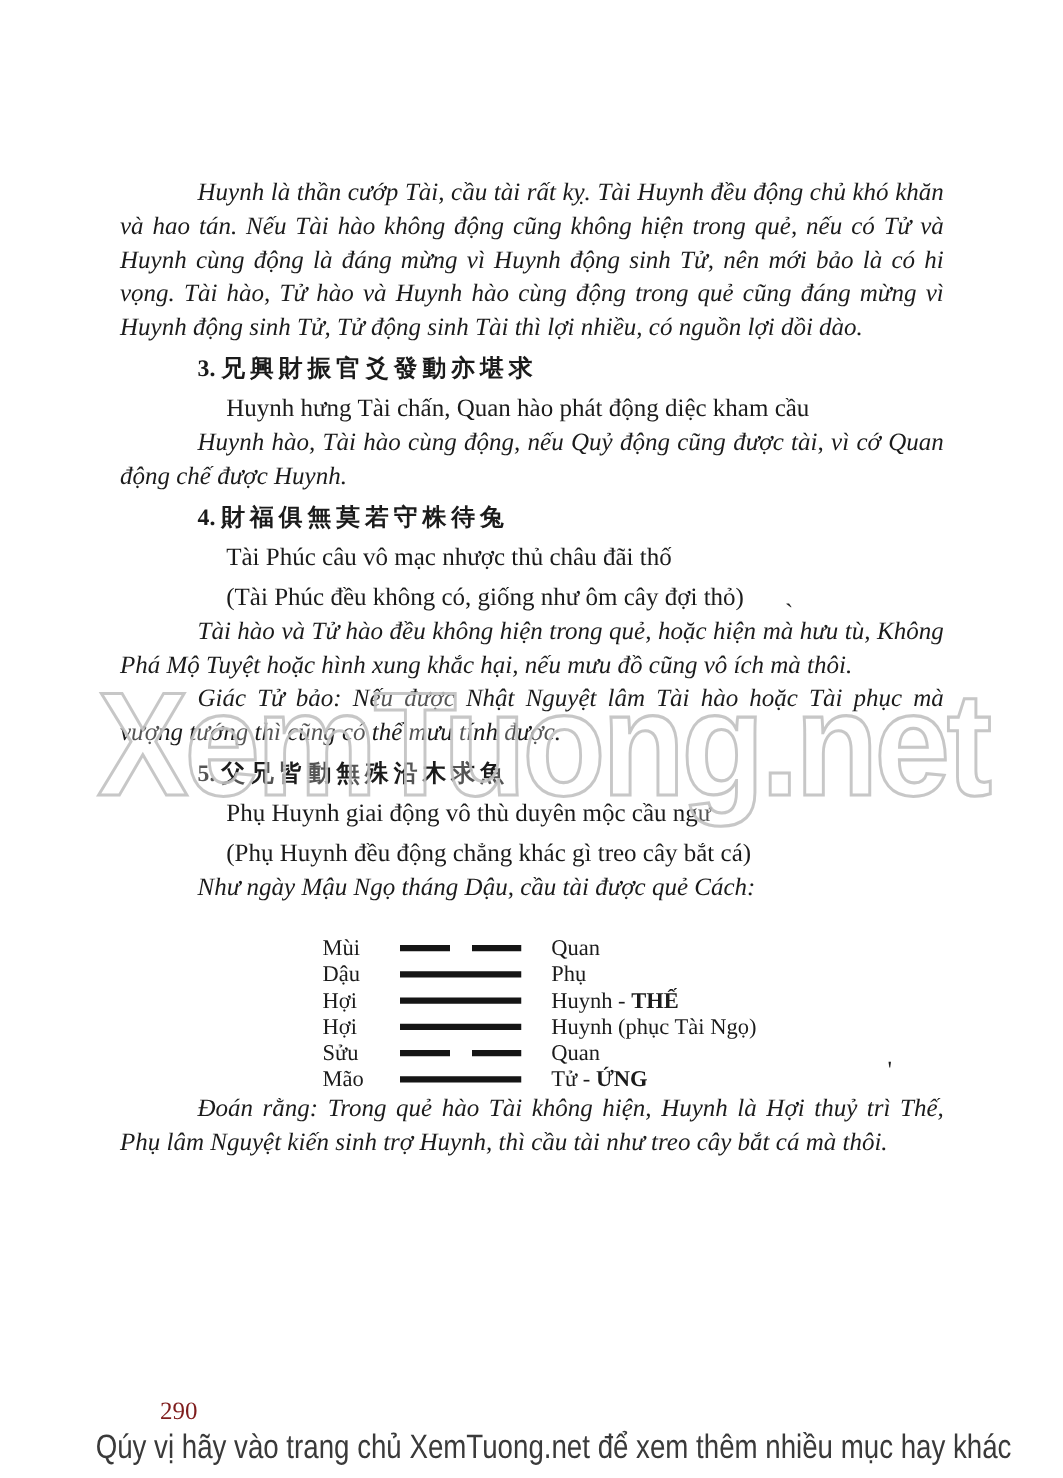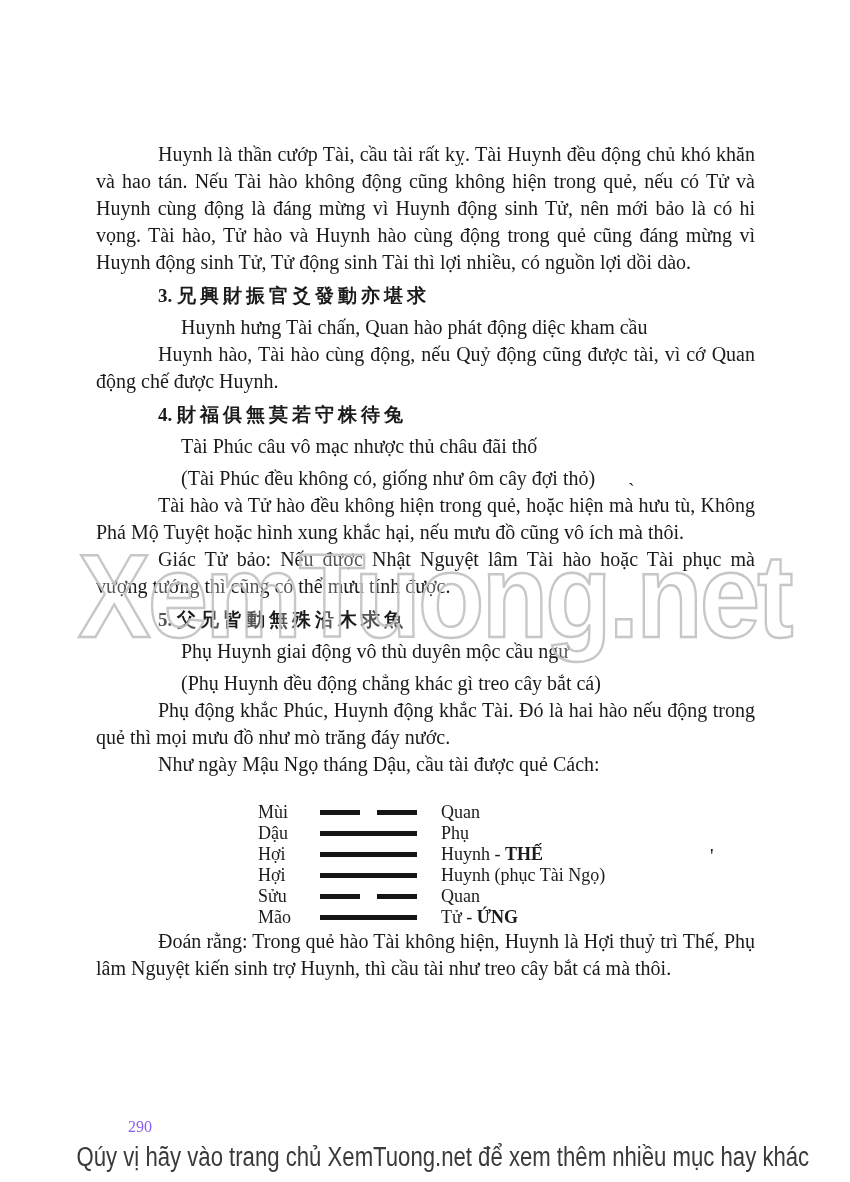--- a/index.html
+++ b/index.html
@@ -5,20 +5,21 @@
   html,body{margin:0;padding:0;}
   body{
     width:850px;height:1182px;position:relative;background:#ffffff;
     font-family:"Liberation Serif", serif;color:#1b1b1b;overflow:hidden;
   }
   .page{position:absolute;inset:0;}
   .content{position:absolute;left:96px;top:141px;width:659px;}
   p.body{
     margin:0;font-size:20px;line-height:27px;text-align:justify;
     text-indent:62px;
+    font-style:italic;
   }
   .heading{
     margin:6px 0 0 62px;font-size:19px;line-height:27px;font-weight:bold;
   }
   .heading .cjk{letter-spacing:4px;font-weight:700;font-family:"Liberation Serif",serif;text-align:center;}
   .verse,.paren{margin:5px 0 0 85px;font-size:20px;line-height:27px;}
   .mt5{margin-top:5px;} .mt6{margin-top:6px;} .mt12{margin-top:12px;}
 
   
   .hexagram{margin:24px 0 0 162px;}
@@ -40,21 +41,21 @@
     -webkit-text-stroke:2.5px rgba(193,193,193,0.9);
     transform:scaleX(0.92);transform-origin:0 50%;
   }
 
   
   .stray{position:absolute;font-size:20px;color:#1b1b1b;}
   .stray-1{left:628px;top:480px;}
   .stray-2{left:710px;top:845px;}
 
   
-  .page-number{position:absolute;left:128px;top:1118px;font-size:16px;color:#8b5cf6;}
+  .page-number{position:absolute;left:128px;top:1118px;font-size:20px;color:#7f1d1d;}
   .footer{
     position:absolute;left:0;top:1142px;width:850px;text-align:center;
     font-family:"Liberation Sans",sans-serif;font-size:27px;color:#3a3a3a;
     transform:scaleX(0.82);transform-origin:50% 50%;white-space:nowrap;
   }
 </style>
 </head>
 <body>
 
 <div class="page">
@@ -69,21 +70,20 @@
 
     <h3 class="heading"><span>4.</span> <span class="cjk">財福俱無莫若守株待兔</span></h3>
     <p class="verse">Tài Phúc câu vô mạc nhược thủ châu đãi thố</p>
     <p class="paren">(Tài Phúc đều không có, giống như ôm cây đợi thỏ)</p>
     <p class="body mt5">Tài hào và Tử hào đều không hiện trong quẻ, hoặc hiện mà hưu tù, Không Phá Mộ Tuyệt hoặc hình xung khắc hại, nếu mưu đồ cũng vô ích mà thôi.</p>
     <p class="body mt6">Giác Tử bảo: Nếu được Nhật Nguyệt lâm Tài hào hoặc Tài phục mà vượng tướng thì cũng có thể mưu tính được.</p>
 
     <h3 class="heading"><span>5.</span> <span class="cjk">父兄皆動無殊沿木求魚</span></h3>
     <p class="verse">Phụ Huynh giai động vô thù duyên mộc cầu ngư</p>
     <p class="paren">(Phụ Huynh đều động chẳng khác gì treo cây bắt cá)</p>
-    <p class="body mt5">Phụ động khắc Phúc, Huynh động khắc Tài. Đó là hai hào nếu động trong quẻ thì mọi mưu đồ như mò trăng đáy nước.</p>
 
     <p class="body mt6">Như ngày Mậu Ngọ tháng Dậu, cầu tài được quẻ Cách:</p>
 
     <div class="hexagram">
       <div class="hexrow">
         <span class="branch">Mùi</span>
         <span class="hexline-broken"></span>
         <span class="hexlabel"><span>Quan</span><b></b></span>
       </div>
       <div class="hexrow">

